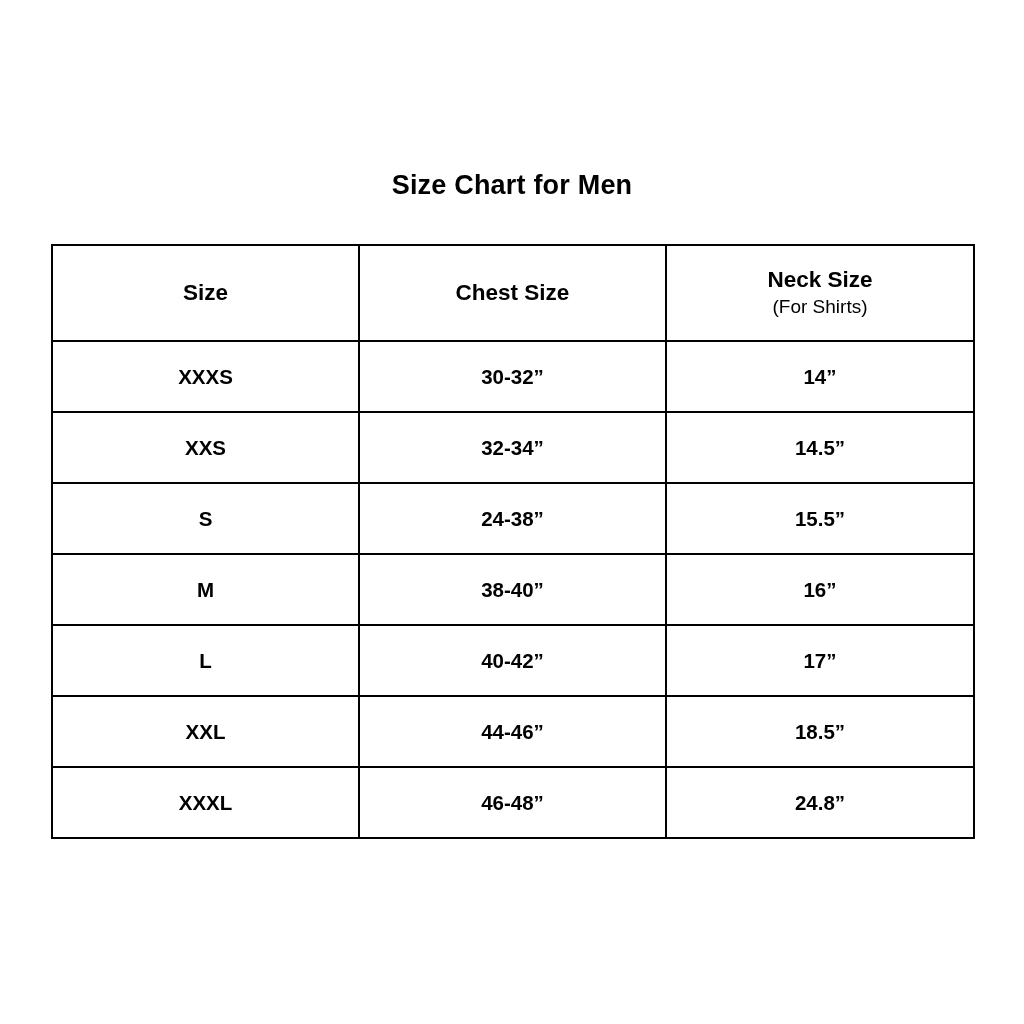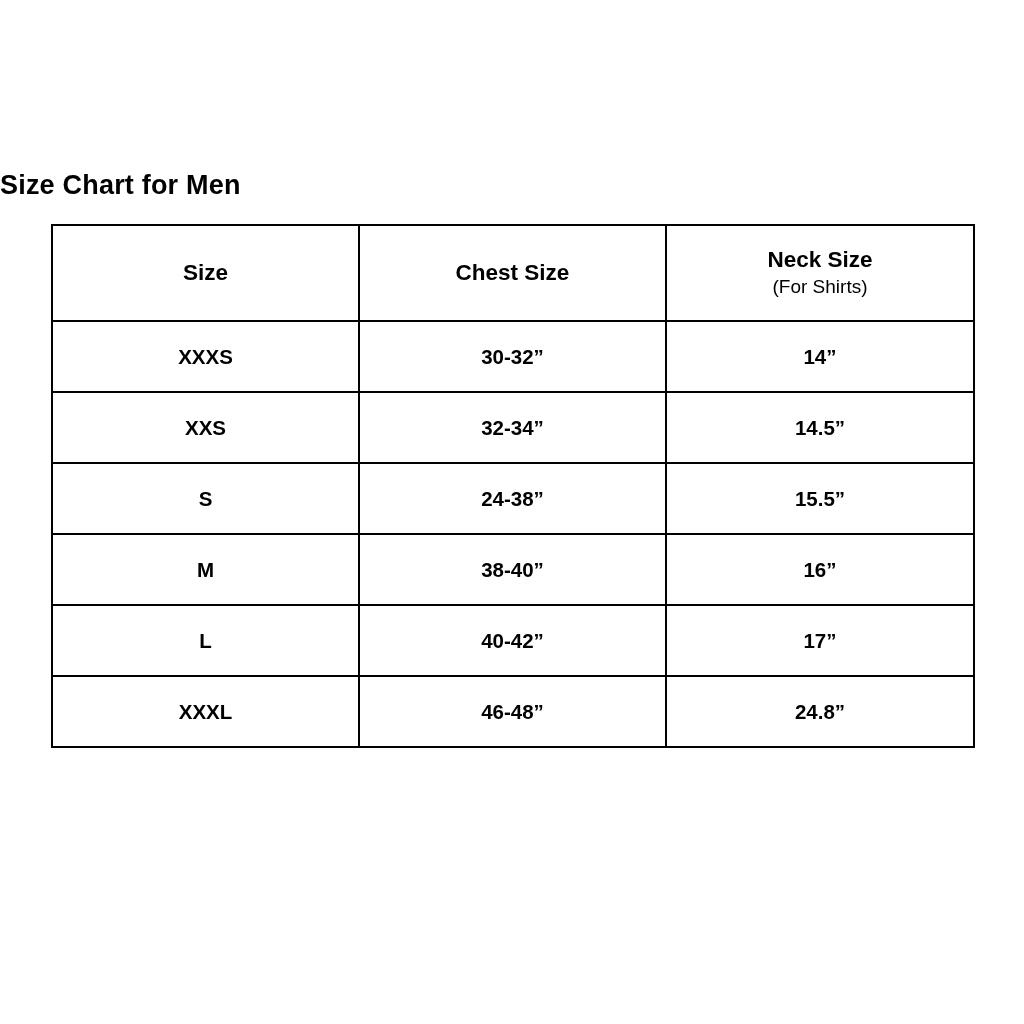--- a/index.html
+++ b/index.html
@@ -18,27 +18,28 @@
     position: relative;
     width: 1024px;
     height: 1024px;
     box-sizing: border-box;
   }
   .chart-title {
     position: absolute;
     top: 170px;
     left: 0;
     width: 1024px;
+    text-align: center;
     font-size: 27px;
     font-weight: bold;
     letter-spacing: 0.2px;
   }
   .size-table {
     position: absolute;
-    top: 224px;
+    top: 244px;
     left: 51px;
     width: 922px;
     border-collapse: collapse;
     table-layout: fixed;
   }
   .size-table col.c1 { width: 307px; }
   .size-table col.c2 { width: 307px; }
   .size-table col.c3 { width: 308px; }
   .size-table th,
   .size-table td {
@@ -114,20 +115,25 @@
         <td>M</td>
         <td>38-40”</td>
         <td>16”</td>
       </tr>
       <tr>
         <td>L</td>
         <td>40-42”</td>
         <td>17”</td>
       </tr>
       <tr>
+        <td>XXL</td>
+        <td>44-46”</td>
+        <td>18.5”</td>
+      </tr>
+      <tr>
         <td>XXXL</td>
         <td>46-48”</td>
         <td>24.8”</td>
       </tr>
     </tbody>
   </table>
 
 </div>
 
 </body></html>

